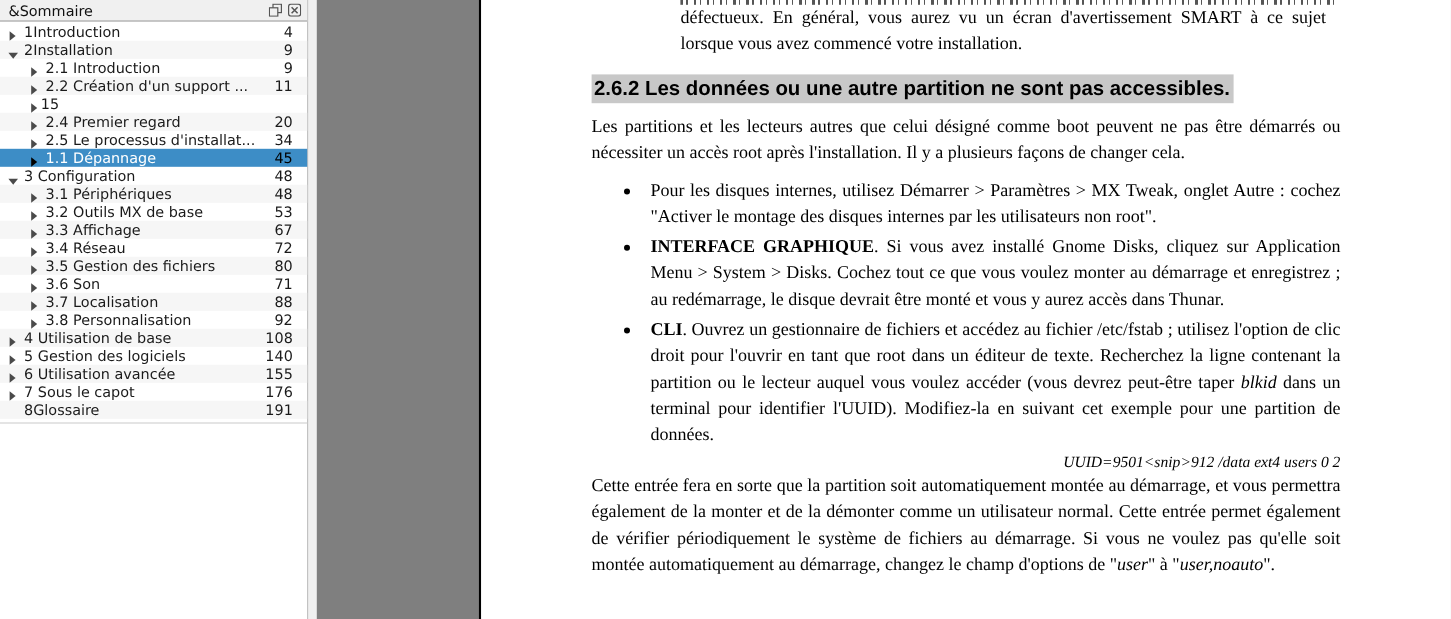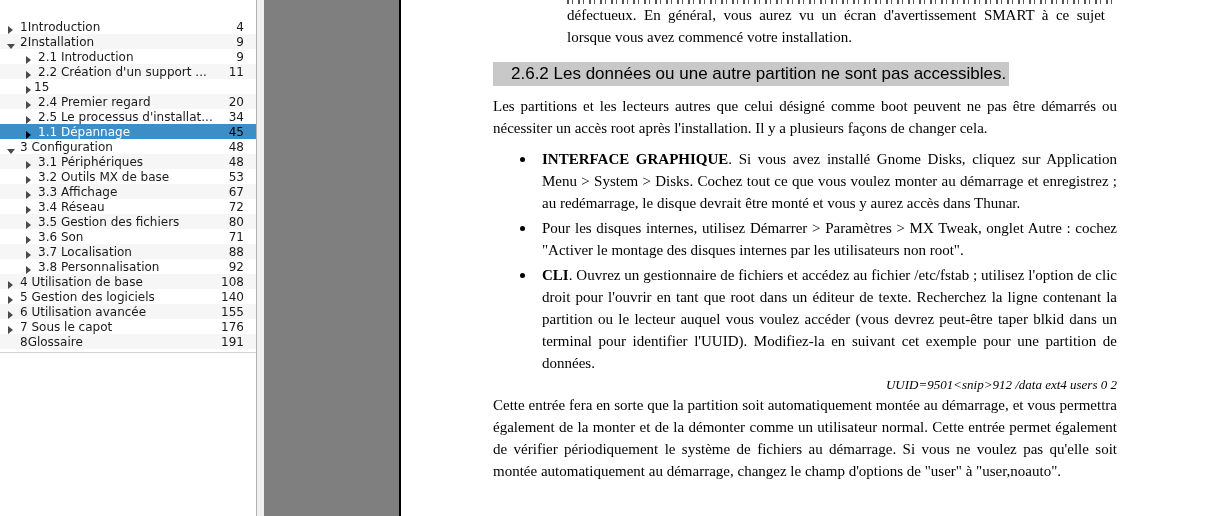--- a/index.html
+++ b/index.html
@@ -44,43 +44,58 @@
   .content { position:absolute; left:92px; top:0; width:624px;
              font-family:"Liberation Serif", serif; font-size:15px; line-height:22px; color:#000; }
 
   .clipped-line { position:absolute; left:74px; top:0; width:546px; height:4px; overflow:hidden;
     background:repeating-linear-gradient(90deg,#2b2b2b 0 2px,transparent 2px 5px,#2b2b2b 5px 6px,transparent 6px 11px);
     opacity:.8; }
 
   .intro { margin:4px 12px 0 74px; text-align:justify; }
 
   .heading-wrap { margin-top:14px; font-family:"Liberation Sans", sans-serif; }
-  .heading { display:inline; font-size:17px; font-weight:normal; background:#c8c8c8;
-             padding:2px 3px 3px 18px; line-height:24px; }
+  .heading { display:inline; font-size:17px; font-weight:bold; background:#c8c8c8;
+             padding:2px 3px 3px 2px; line-height:24px; }
 
   .para1 { margin-top:9px; text-align:justify; }
 
   ul.bullets { margin-top:9px; list-style:none; }
   ul.bullets li { position:relative; padding-left:49px; text-align:justify; margin-bottom:3px; }
   ul.bullets li::before { content:""; position:absolute; left:27px; top:9px;
                           width:5px; height:5px; border-radius:50%; background:#000; }
   .b { font-weight:bold; }
-  .i { }
+  .i { font-style:italic; }
 
   .code { margin:0 0 0 97px; font-family:Liberation Serif, serif;
           font-style:italic; font-size:13px; line-height:16px;text-align:right; }
 
   .para2 { margin-top:1px; text-align:justify; }
 </style>
 </head>
 <body>
 
 <div class="app">
 
   <div class="sidebar">
+    <div class="dock-header">
+      <span class="dock-title">&amp;Sommaire</span>
+      <span class="dock-btn">
+        <svg width="11" height="11" viewBox="0 0 11 11">
+          <rect x="3.5" y="0.5" width="7" height="7" fill="none" stroke="#555" stroke-width="1"></rect>
+          <rect x="0.5" y="3.5" width="7" height="7" fill="#f0f0f0" stroke="#555" stroke-width="1"></rect>
+        </svg>
+      </span>
+      <span class="dock-btn">
+        <svg width="11" height="11" viewBox="0 0 11 11">
+          <rect x="0.5" y="0.5" width="10" height="10" rx="2" fill="none" stroke="#555" stroke-width="1"></rect>
+          <path d="M3 3 L8 8 M8 3 L3 8" stroke="#555" stroke-width="1.3"></path>
+        </svg>
+      </span>
+    </div>
     <div class="tree" id="toc-tree">
         <div class="row lvl0">
           <span class="arrow">
             <span class="tri-c"></span>
           </span>
           <span class="label">1Introduction</span>
           <span class="pageno">4</span>
         </div>
         <div class="row lvl0 stripe">
           <span class="arrow">
@@ -240,22 +255,22 @@
 
       <p class="intro">défectueux. En général, vous aurez vu un écran d'avertissement SMART à ce sujet lorsque vous avez commencé votre installation.</p>
 
       <div class="heading-wrap">
         <span class="heading">2.6.2 Les données ou une autre partition ne sont pas accessibles.</span>
       </div>
 
       <p class="para1">Les partitions et les lecteurs autres que celui désigné comme boot peuvent ne pas être démarrés ou nécessiter un accès root après l'installation. Il y a plusieurs façons de changer cela.</p>
 
       <ul class="bullets" id="bullet-list">
+          <li><span>Pour les disques internes, utilisez Démarrer &gt; Paramètres &gt; MX Tweak, onglet Autre : cochez "Activer le montage des disques internes par les utilisateurs non root".</span></li>
           <li><span class="b">INTERFACE GRAPHIQUE</span><span>. Si vous avez installé Gnome Disks, cliquez sur Application Menu &gt; System &gt; Disks. Cochez tout ce que vous voulez monter au démarrage et enregistrez ; au redémarrage, le disque devrait être monté et vous y aurez accès dans Thunar.</span></li>
-          <li><span>Pour les disques internes, utilisez Démarrer &gt; Paramètres &gt; MX Tweak, onglet Autre : cochez "Activer le montage des disques internes par les utilisateurs non root".</span></li>
           <li><span class="b">CLI</span><span>. Ouvrez un gestionnaire de fichiers et accédez au fichier /etc/fstab ; utilisez l'option de clic droit pour l'ouvrir en tant que root dans un éditeur de texte. Recherchez la ligne contenant la partition ou le lecteur auquel vous voulez accéder (vous devrez peut-être taper </span><span class="i">blkid</span><span> dans un terminal pour identifier l'UUID). Modifiez-la en suivant cet exemple pour une partition de données.</span></li>
         </ul>
 
       <div class="code">UUID=9501&lt;snip&gt;912 /data ext4 users 0 2</div>
 
       <p class="para2" id="para2"><span>Cette entrée fera en sorte que la partition soit automatiquement montée au démarrage, et vous permettra également de la monter et de la démonter comme un utilisateur normal. Cette entrée permet également de vérifier périodiquement le système de fichiers au démarrage. Si vous ne voulez pas qu'elle soit montée automatiquement au démarrage, changez le champ d'options de "</span><span class="i">user</span><span>" à "</span><span class="i">user,noauto</span><span>".</span></p>
     </div>
   </div>
 
 </div>

